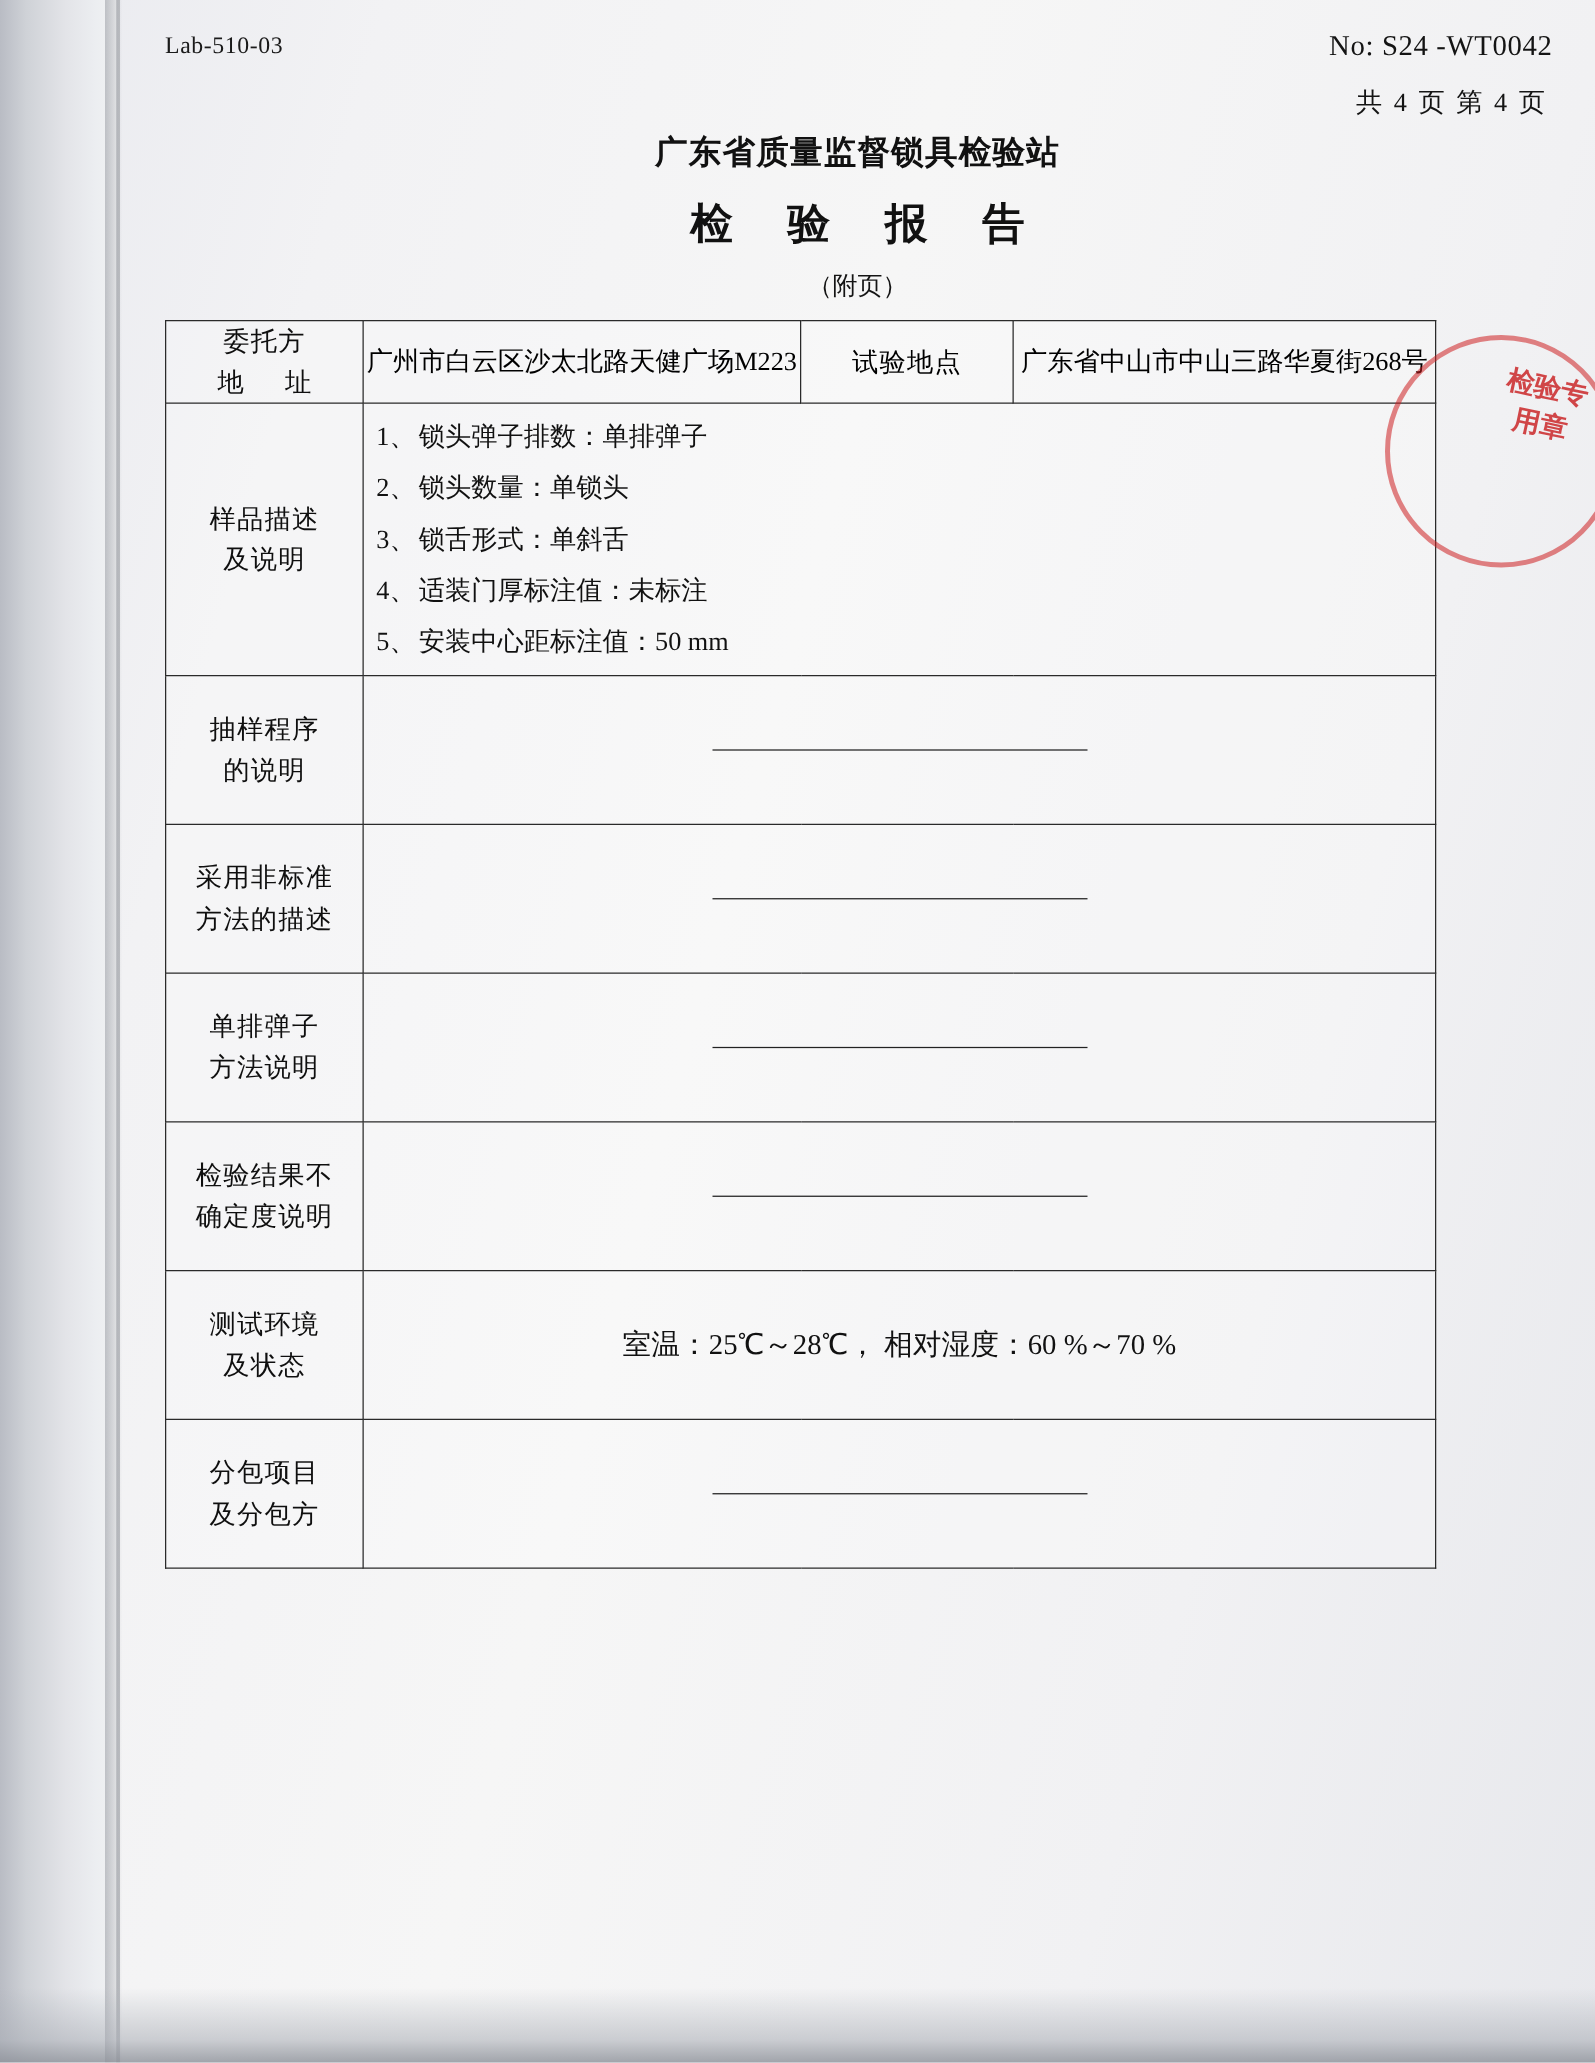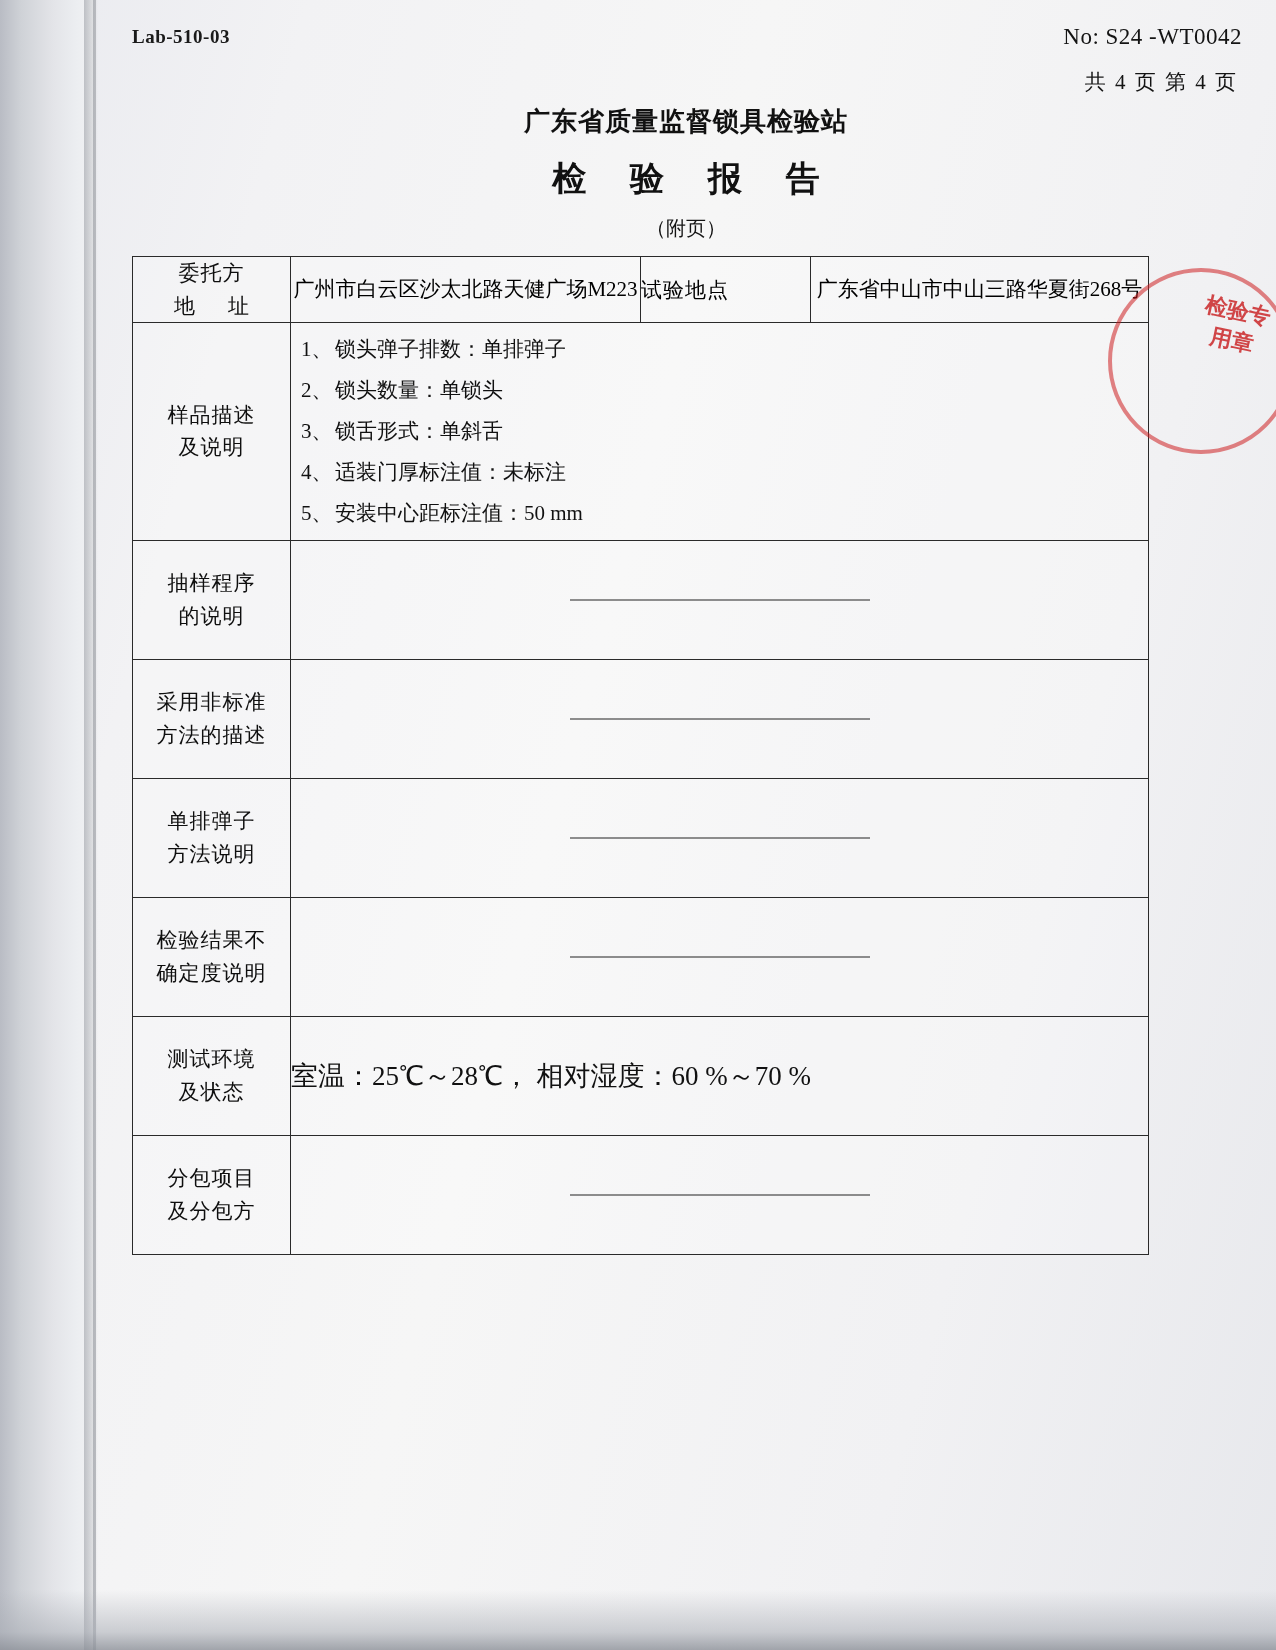--- a/index.html
+++ b/index.html
@@ -49,21 +49,21 @@
     position: absolute;
     left: 96px; top: 0;
     width: 1180px; height: 1650px;
   }
 
   
   .hdr-left {
     position: absolute;
     left: 36px; top: 26px;
     font-family: "Liberation Serif", serif;
-    font-weight: bold;
+    font-weight: normal;
     font-size: 19px;
     color: #1a1a1a;
     letter-spacing: 0.5px;
   }
   .hdr-right {
     position: absolute;
     right: 34px; top: 24px;
     font-size: 23px;
     color: #141414;
     letter-spacing: 0.5px;
@@ -144,20 +144,21 @@
     padding: 10px 14px;
   }
   .addr-cell {
     text-align: center;
     font-size: 21px;
     line-height: 1.6;
     padding: 10px 12px;
   }
   .site-lbl {
     width: 170px;
+    text-align: center;
     font-family: Liberation Serif, serif;
     font-size: 21px;
     letter-spacing: 1px;
   }
   .site-val {
     text-align: center;
     font-size: 21px;
     line-height: 1.6;
     padding: 10px 12px;
   }
@@ -179,21 +180,22 @@
   }
   .blank-line {
     position: absolute;
     left: 50%;
     top: 50%;
     transform: translate(-50%, -50%);
     width: 300px;
     border-bottom: 1.4px solid #222;
   }
   .env-cell {
-    font-size: 27px;
+    text-align: center;
+    font-size: 23px;
     color: #111;
     height: 118px;
   }
 
   
   .footer {
     position: absolute;
     left: 0; top: 1455px;
     width: 1088px;
     text-align: center;

